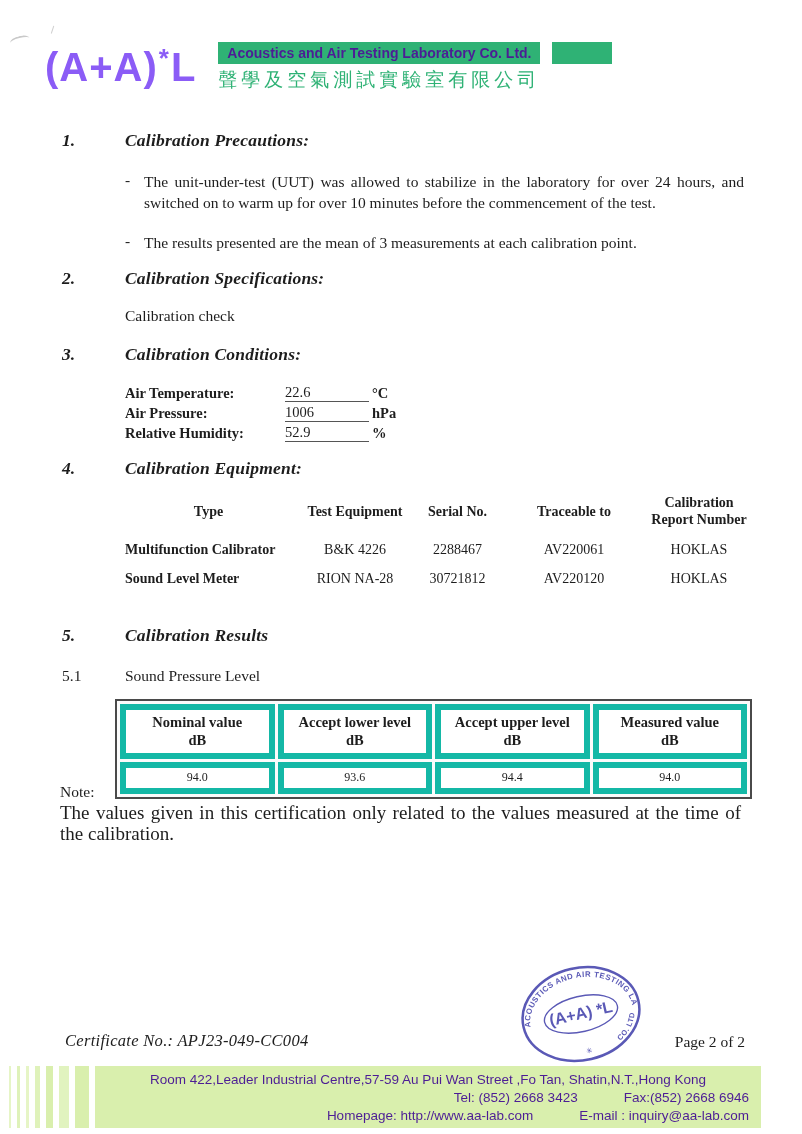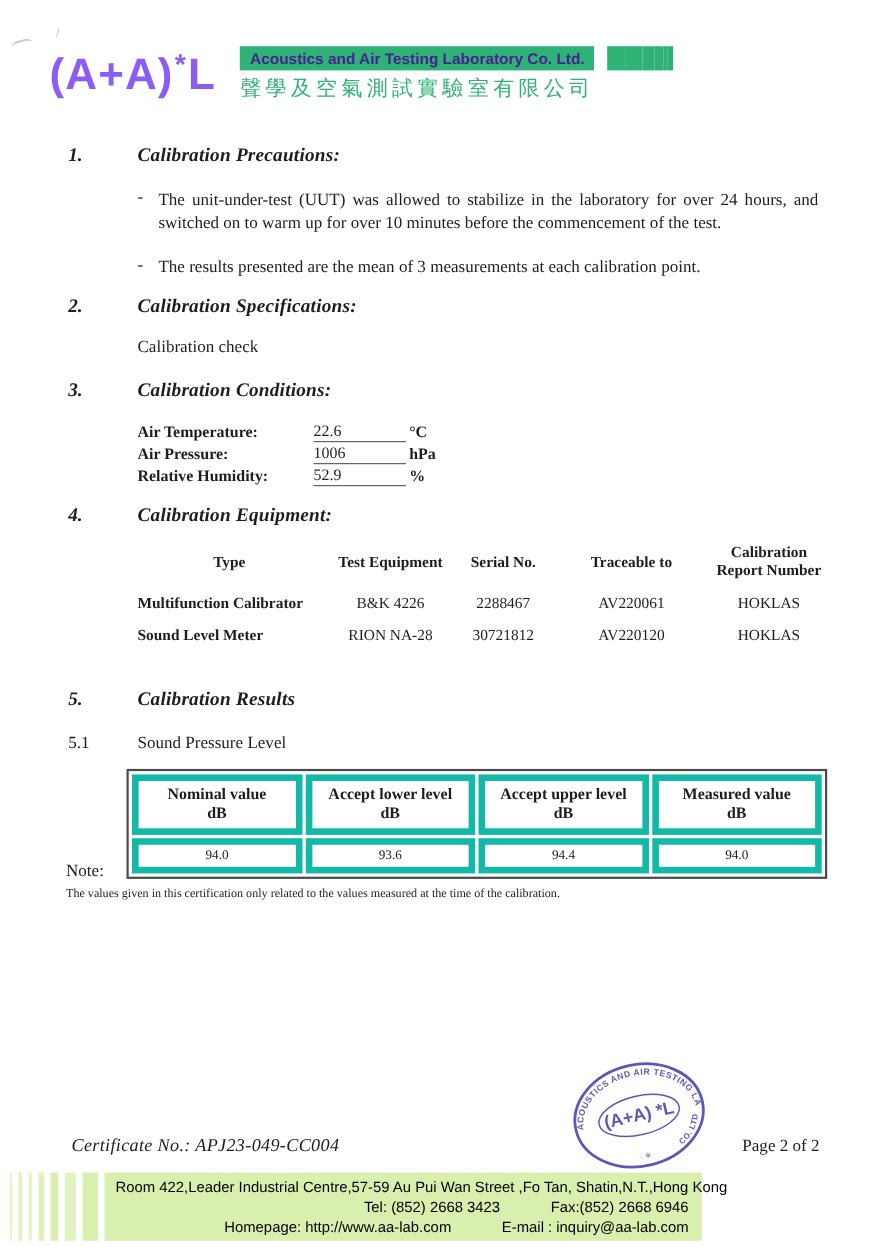--- a/index.html
+++ b/index.html
@@ -97,37 +97,37 @@
     background: #fbfbfb;
     width: 637px;
     table-layout: fixed;
   }
   .results-table td { border: 6px solid #14b8a6; background: #ffffff; text-align: center; vertical-align: middle; }
   .results-table .hd { font-weight: bold; font-size: 14.5px; line-height: 18px; padding: 3px 2px 4px; }
   .results-table .val { font-size: 12px; padding: 2px 10px 3px; }
 
   
   .note-label { font-size: 15.5px; }
-  .note-text { font-size: 11px; line-height: 21px; text-align: justify; width: 681px; margin-top: 1px; }
+  .note-text { font-size: 19px; line-height: 21px; text-align: justify; width: 681px; margin-top: 1px; }
 
   
   .cert-line { position: absolute; left: 65px; top: 1031px; font-style: italic; font-size: 16.5px; letter-spacing: 0.3px; }
   .page-label { position: absolute; right: 57px; top: 1033px; font-size: 15.5px; }
 
   
   .stamp { position: absolute; left: 516px; top: 960px; width: 130px; height: 108px; transform: rotate(-13deg); opacity: 0.92; }
 
   
   .footer-wrap { position: absolute; left: 9px; top: 1066px; display: flex; align-items: stretch; height: 62px; }
   .footer-stripes { display: flex; align-items: stretch; }
   .footer-stripes span { display: inline-block; margin-right: 6px; }
   .footer-main {
-    width: 543px; background: #d9efad;
+    width: 666px; background: #d9efad;
     font-family: "Liberation Sans", sans-serif;
-    font-size: 13.5px; color: #000000;
+    font-size: 13.5px; color: #4c1d95;
     padding: 5px 10px 0 10px;
     line-height: 18px;
   }
   .footer-main .f-line1 { text-align: center; white-space: nowrap; }
   .footer-main .f-line2, .footer-main .f-line3 { display: flex; justify-content: flex-end; gap: 46px; padding-right: 2px; }
 </style>
 </head>
 <body>
 
 <div class="page">

